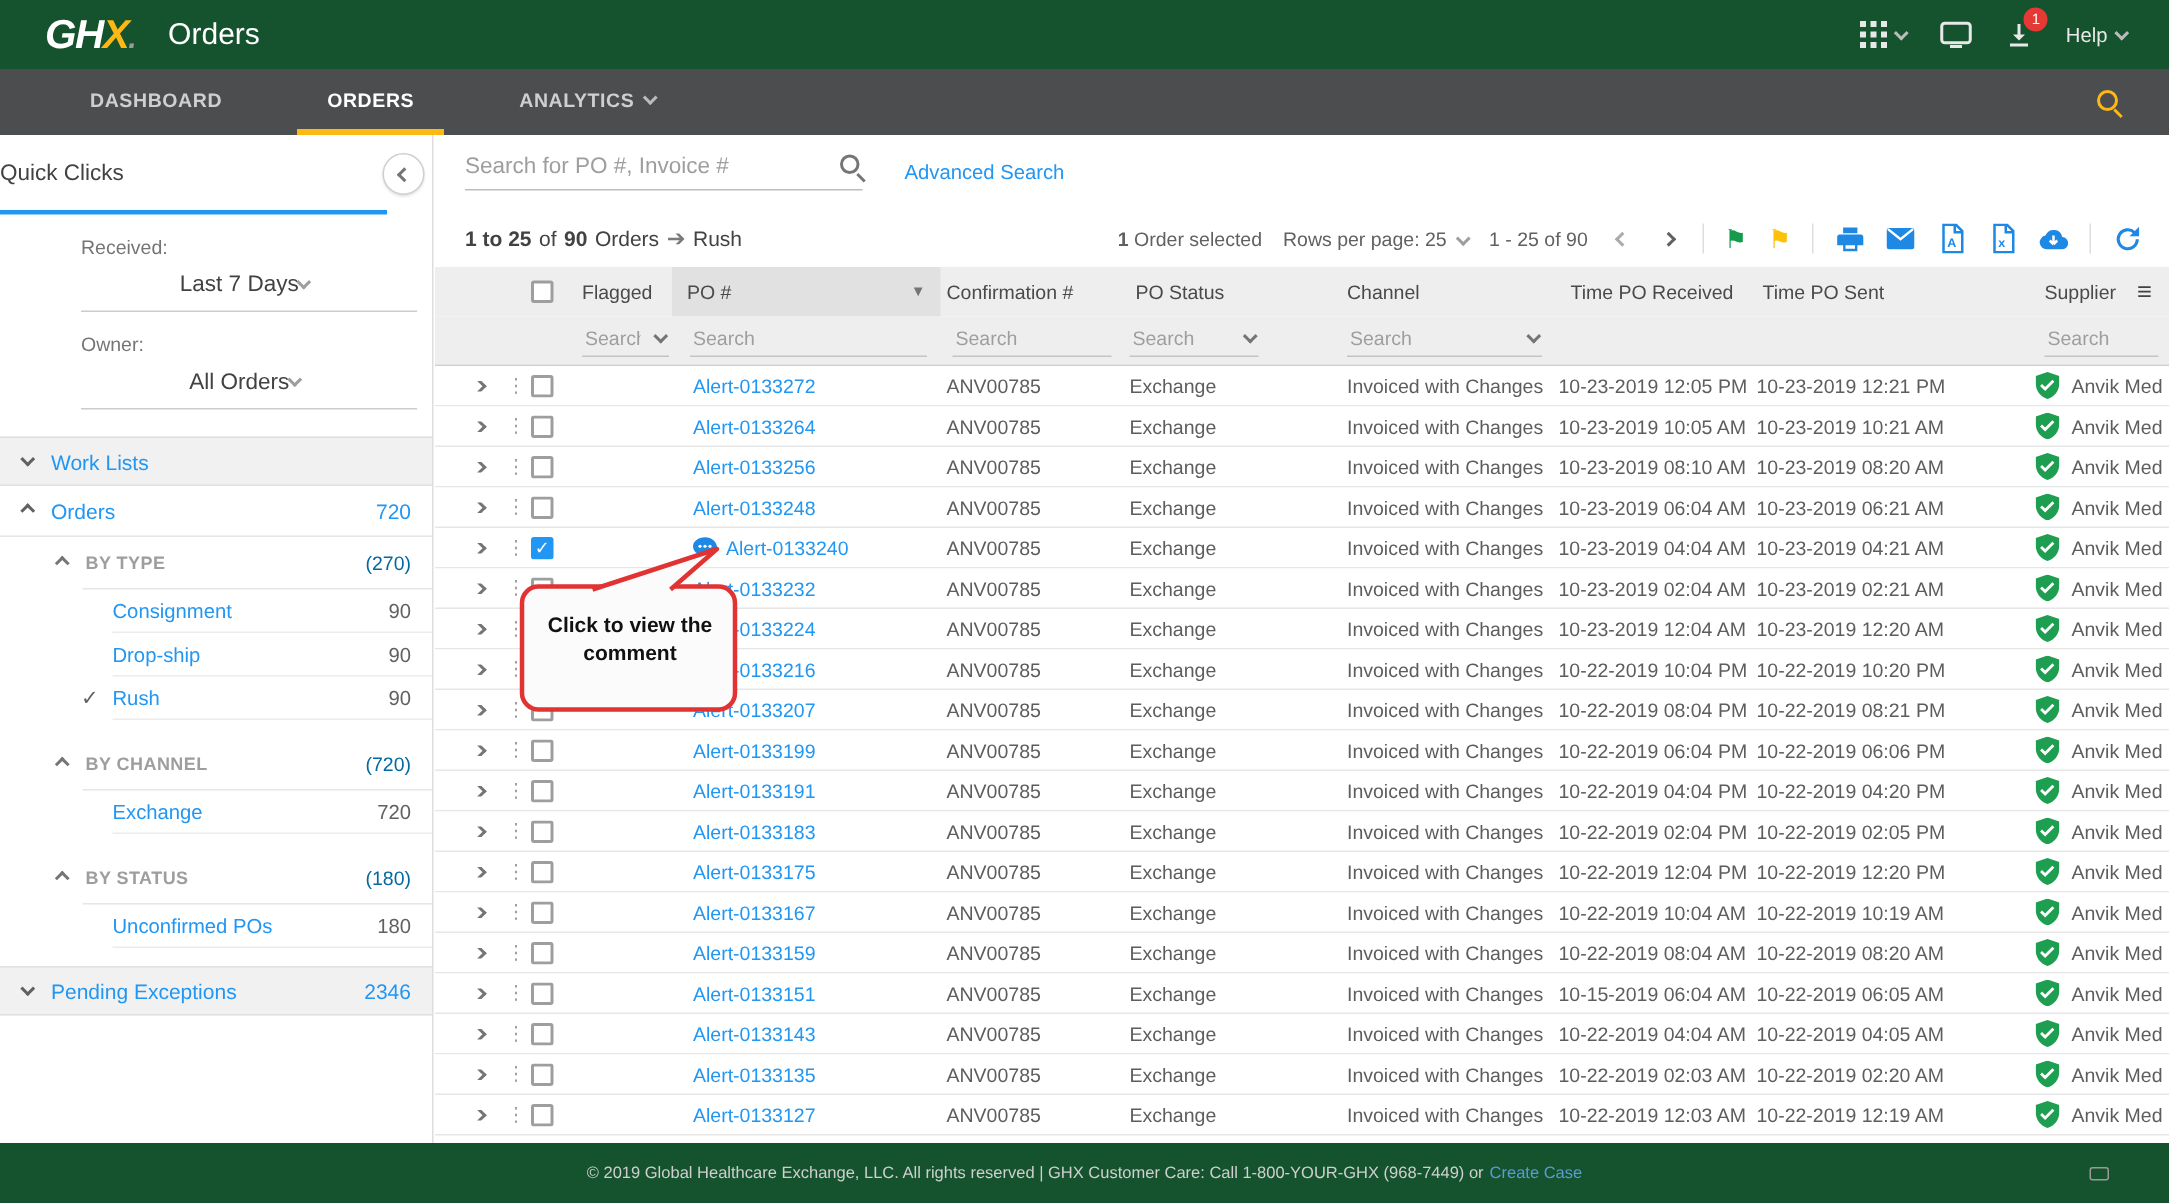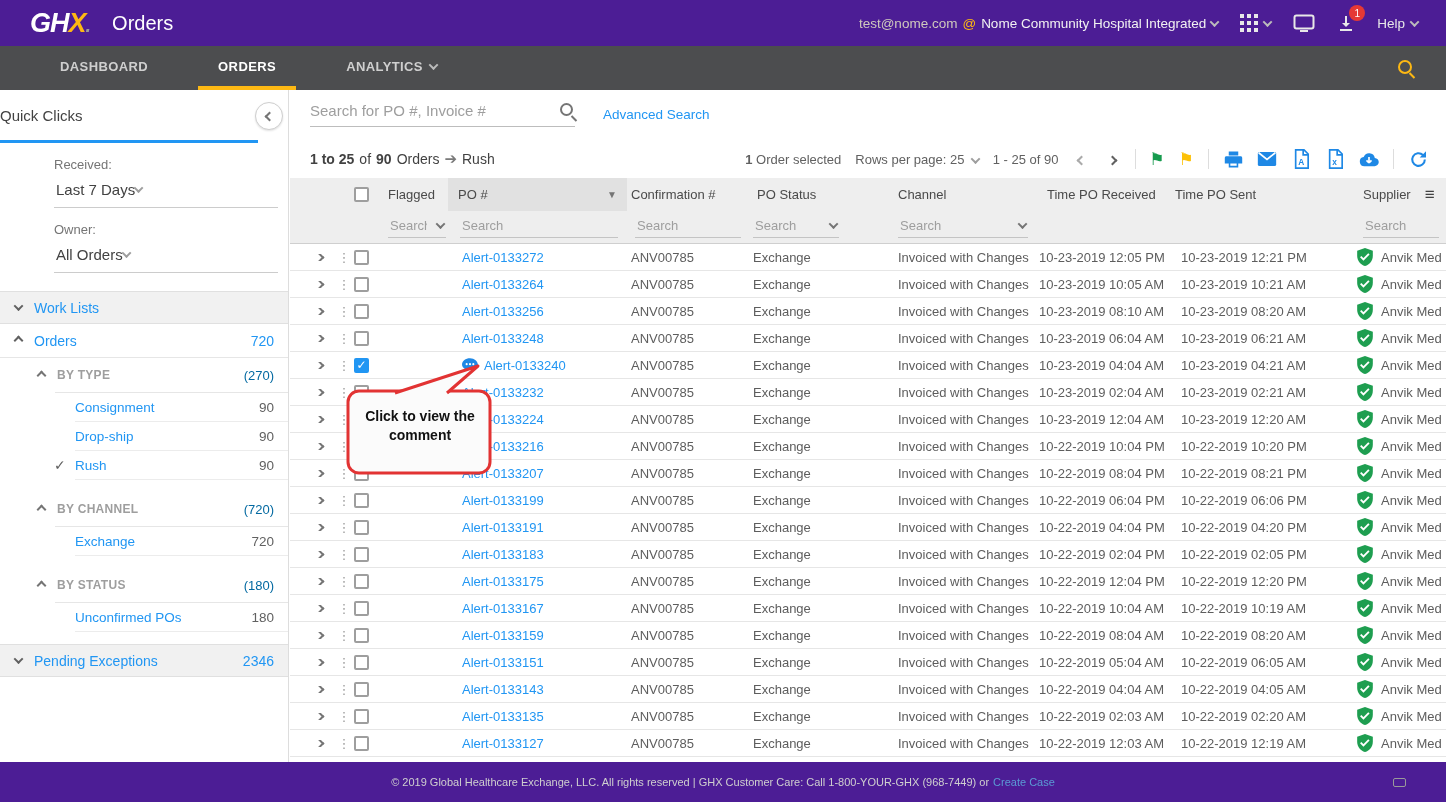--- a/index.html
+++ b/index.html
@@ -1,20 +1,20 @@
 <!DOCTYPE html>
 <html><head>
 <meta charset="utf-8">
 <style>
   * { margin:0; padding:0; box-sizing:border-box; }
   html,body { width:1446px; height:802px; overflow:hidden; background:#fff;
     font-family:"Liberation Sans","DejaVu Sans",sans-serif; }
 
   
-  #topbar { position:absolute; left:0; top:0; width:1446px; height:46px; background:#4c1d95;
+  #topbar { position:absolute; left:0; top:0; width:1446px; height:46px; background:#14532d;
     display:flex; align-items:center; }
   .logo { margin-left:30px; font-style:italic; font-weight:900; font-size:27px; letter-spacing:-1px; cursor:pointer; }
   .logo .lg { color:#fff; } .logo .lx { color:#fdb813; } .logo .ld { color:#9a9a9a; font-size:20px; }
   .app-title { color:#fff; font-size:20px; margin-left:22px; font-weight:500; }
   .top-right { margin-left:auto; display:flex; align-items:center; gap:22px; padding-right:28px; }
   .account { display:flex; align-items:center; gap:5px; font-size:13.5px; cursor:pointer; }
   .acct-email { color:#cfc9bd; } .acct-at { color:#fdb813; } .acct-org { color:#f2f2f2; }
   .chev { display:inline-block; width:7px; height:7px; border-right:2px solid #bbb; border-bottom:2px solid #bbb; }
   .chev-down { transform:rotate(45deg) translate(-1px,-1px); }
   .chev-up { transform:rotate(-135deg); }
@@ -37,21 +37,21 @@
   #sidebar { position:absolute; left:0; top:90px; width:289px; height:672px; background:#fff;
     border-right:1px solid #ddd; }
   .sb-head { position:relative; height:50px; display:flex; align-items:center; justify-content:flex-start; }
   .sb-title { font-size:15px; color:#424242; }
   .collapse-btn { position:absolute; right:5px; top:12px; width:28px; height:28px; border-radius:50%;
     border:1px solid #cfcfcf; background:#fff; display:flex; align-items:center; justify-content:center;
     cursor:pointer; box-shadow:0 1px 2px rgba(0,0,0,.12); }
   .sb-accent { height:3px; background:#2196f3; width:258px; }
   .sb-field { padding:14px 10px 0 10px;margin-left:44px; }
   .sb-label { font-size:13px; color:#757575; }
-  .sb-select { display:flex; align-items:center; justify-content:flex-start; padding:9px 8px 9px 2px;
+  .sb-select { display:flex; align-items:center; justify-content:center; padding:9px 8px 9px 2px;
     border-bottom:1px solid #ccc; cursor:pointer; }
   .sb-select .val { font-size:15px; color:#424242; }
   .band { height:33px; background:#f1f1f1; border-top:1px solid #e0e0e0; border-bottom:1px solid #e0e0e0;
     display:flex; align-items:center; padding:0 14px 0 15px; gap:12px; cursor:pointer; margin-top:18px; }
   .band .lbl { color:#2196f3; font-size:14px; }
   .band .cnt { margin-left:auto; color:#2196f3; font-size:14px; }
   .tree-row { display:flex; align-items:center; gap:12px; height:34px; padding:0 14px 0 15px;
     border-bottom:1px solid #e6e6e6; cursor:pointer; }
   .tree-row .lbl { color:#2196f3; font-size:14px; }
   .tree-row .cnt { margin-left:auto; color:#2196f3; font-size:14px; }
@@ -112,49 +112,43 @@
   .row { display:flex; align-items:center; height:27px; border-bottom:1px solid #e6e6e6; padding-left:14px;
     font-size:13px; color:#5d5d5d; background:#fff; }
   .cell { display:flex; align-items:center; white-space:nowrap; overflow:hidden; }
   .cell.c-menu { color:#9e9e9e; font-size:13px; justify-content:center; cursor:pointer; }
   .cell.c-exp { justify-content:center; cursor:pointer; }
   .cb { width:15px; height:15px; border:2px solid #9e9e9e; border-radius:2px; background:#fff; cursor:pointer;
     display:flex; align-items:center; justify-content:center; flex:none; }
   .cb.checked { background:#2196f3; border-color:#2196f3; color:#fff; font-size:12px; font-weight:700; }
   .po-link { color:#2196f3; text-decoration:none; cursor:pointer; }
   .c-po { padding-left:14px; gap:6px; } .c-conf { padding-left:4px; } .c-ch { padding-left:4px; }
-  .c-st { padding-left:8px; } .c-rcv { padding-left:4px; } .c-snt { padding-left:16px; }
+  .c-st { padding-left:8px; } .c-rcv { padding-left:4px; } .c-snt { padding-left:6px; }
   .c-sup { padding-left:8px; gap:8px; }
   .h-flag { gap:10px; } .h-rcv { padding-left:12px; } .h-snt { padding-left:10px; } .h-sup { padding-left:14px; }
 
   
   #callout-wrap { position:absolute; left:345px; top:355px; width:170px; height:130px; pointer-events:none; }
   #callout-text { position:absolute; left:352px; top:407px; width:136px; text-align:center;
     font-size:14px; font-weight:700; color:#111; line-height:19px; }
 
   
-  #footer { position:absolute; left:0; top:762px; width:1446px; height:40px; background:#4c1d95;
+  #footer { position:absolute; left:0; top:762px; width:1446px; height:40px; background:#14532d;
     display:flex; align-items:center; justify-content:center; font-size:11px; color:#cfcfcf; }
   #footer .link { color:#5b9bd5; margin-left:4px; cursor:pointer; }
   .footer-icon { position:absolute; right:40px; top:16px; width:13px; height:9px; border:1px solid #9a9a9a;
     border-radius:2px; cursor:pointer; }
 </style>
 </head>
 <body>
 
 <div id="topbar">
   <div class="logo"><span class="lg">GH</span><span class="lx">X</span><span class="ld">.</span></div>
   <div class="app-title">Orders</div>
   <div class="top-right">
-    <div class="account">
-      <span class="acct-email">test@nome.com</span>
-      <span class="acct-at">@</span>
-      <span class="acct-org">Nome Community Hospital Integrated</span>
-      <span class="chev chev-down"></span>
-    </div>
     <div class="icon-btn">
       <svg width="18" height="18" viewBox="0 0 18 18">
           <g fill="#e8e8e8">
             <rect x="0" y="0" width="4" height="4"></rect>
             <rect x="7" y="0" width="4" height="4"></rect>
             <rect x="14" y="0" width="4" height="4"></rect>
             <rect x="0" y="7" width="4" height="4"></rect>
             <rect x="7" y="7" width="4" height="4"></rect>
             <rect x="14" y="7" width="4" height="4"></rect>
             <rect x="0" y="14" width="4" height="4"></rect>
@@ -820,21 +814,21 @@
     <div class="cell c-check">
           <span class="cb"></span>
         </div>
     <div class="cell c-flag"></div>
     <div class="cell c-po">
           <a class="po-link">Alert-0133151</a>
         </div>
     <div class="cell c-conf">ANV00785</div>
     <div class="cell c-ch">Exchange</div>
     <div class="cell c-st">Invoiced with Changes</div>
-    <div class="cell c-rcv">10-22-2019 05:04 AM</div>
+    <div class="cell c-rcv">10-15-2019 06:04 AM</div>
     <div class="cell c-snt">10-22-2019 06:05 AM</div>
     <div class="cell c-sup">
           <svg width="16" height="18" viewBox="0 0 20 23" style="flex:none;">
             <path fill="#1e9e50" d="M10 0l10 3.5v6.3C20 16 15.9 21.2 10 23 4.1 21.2 0 16 0 9.8V3.5z"></path>
             <path d="M4.5 11l3.5 3.5 7-7" stroke="#fff" stroke-width="2.4" fill="none"></path>
           </svg>
           <span class="sup-name">Anvik Med</span>
         </div>
       </div>
       <div class="row">

